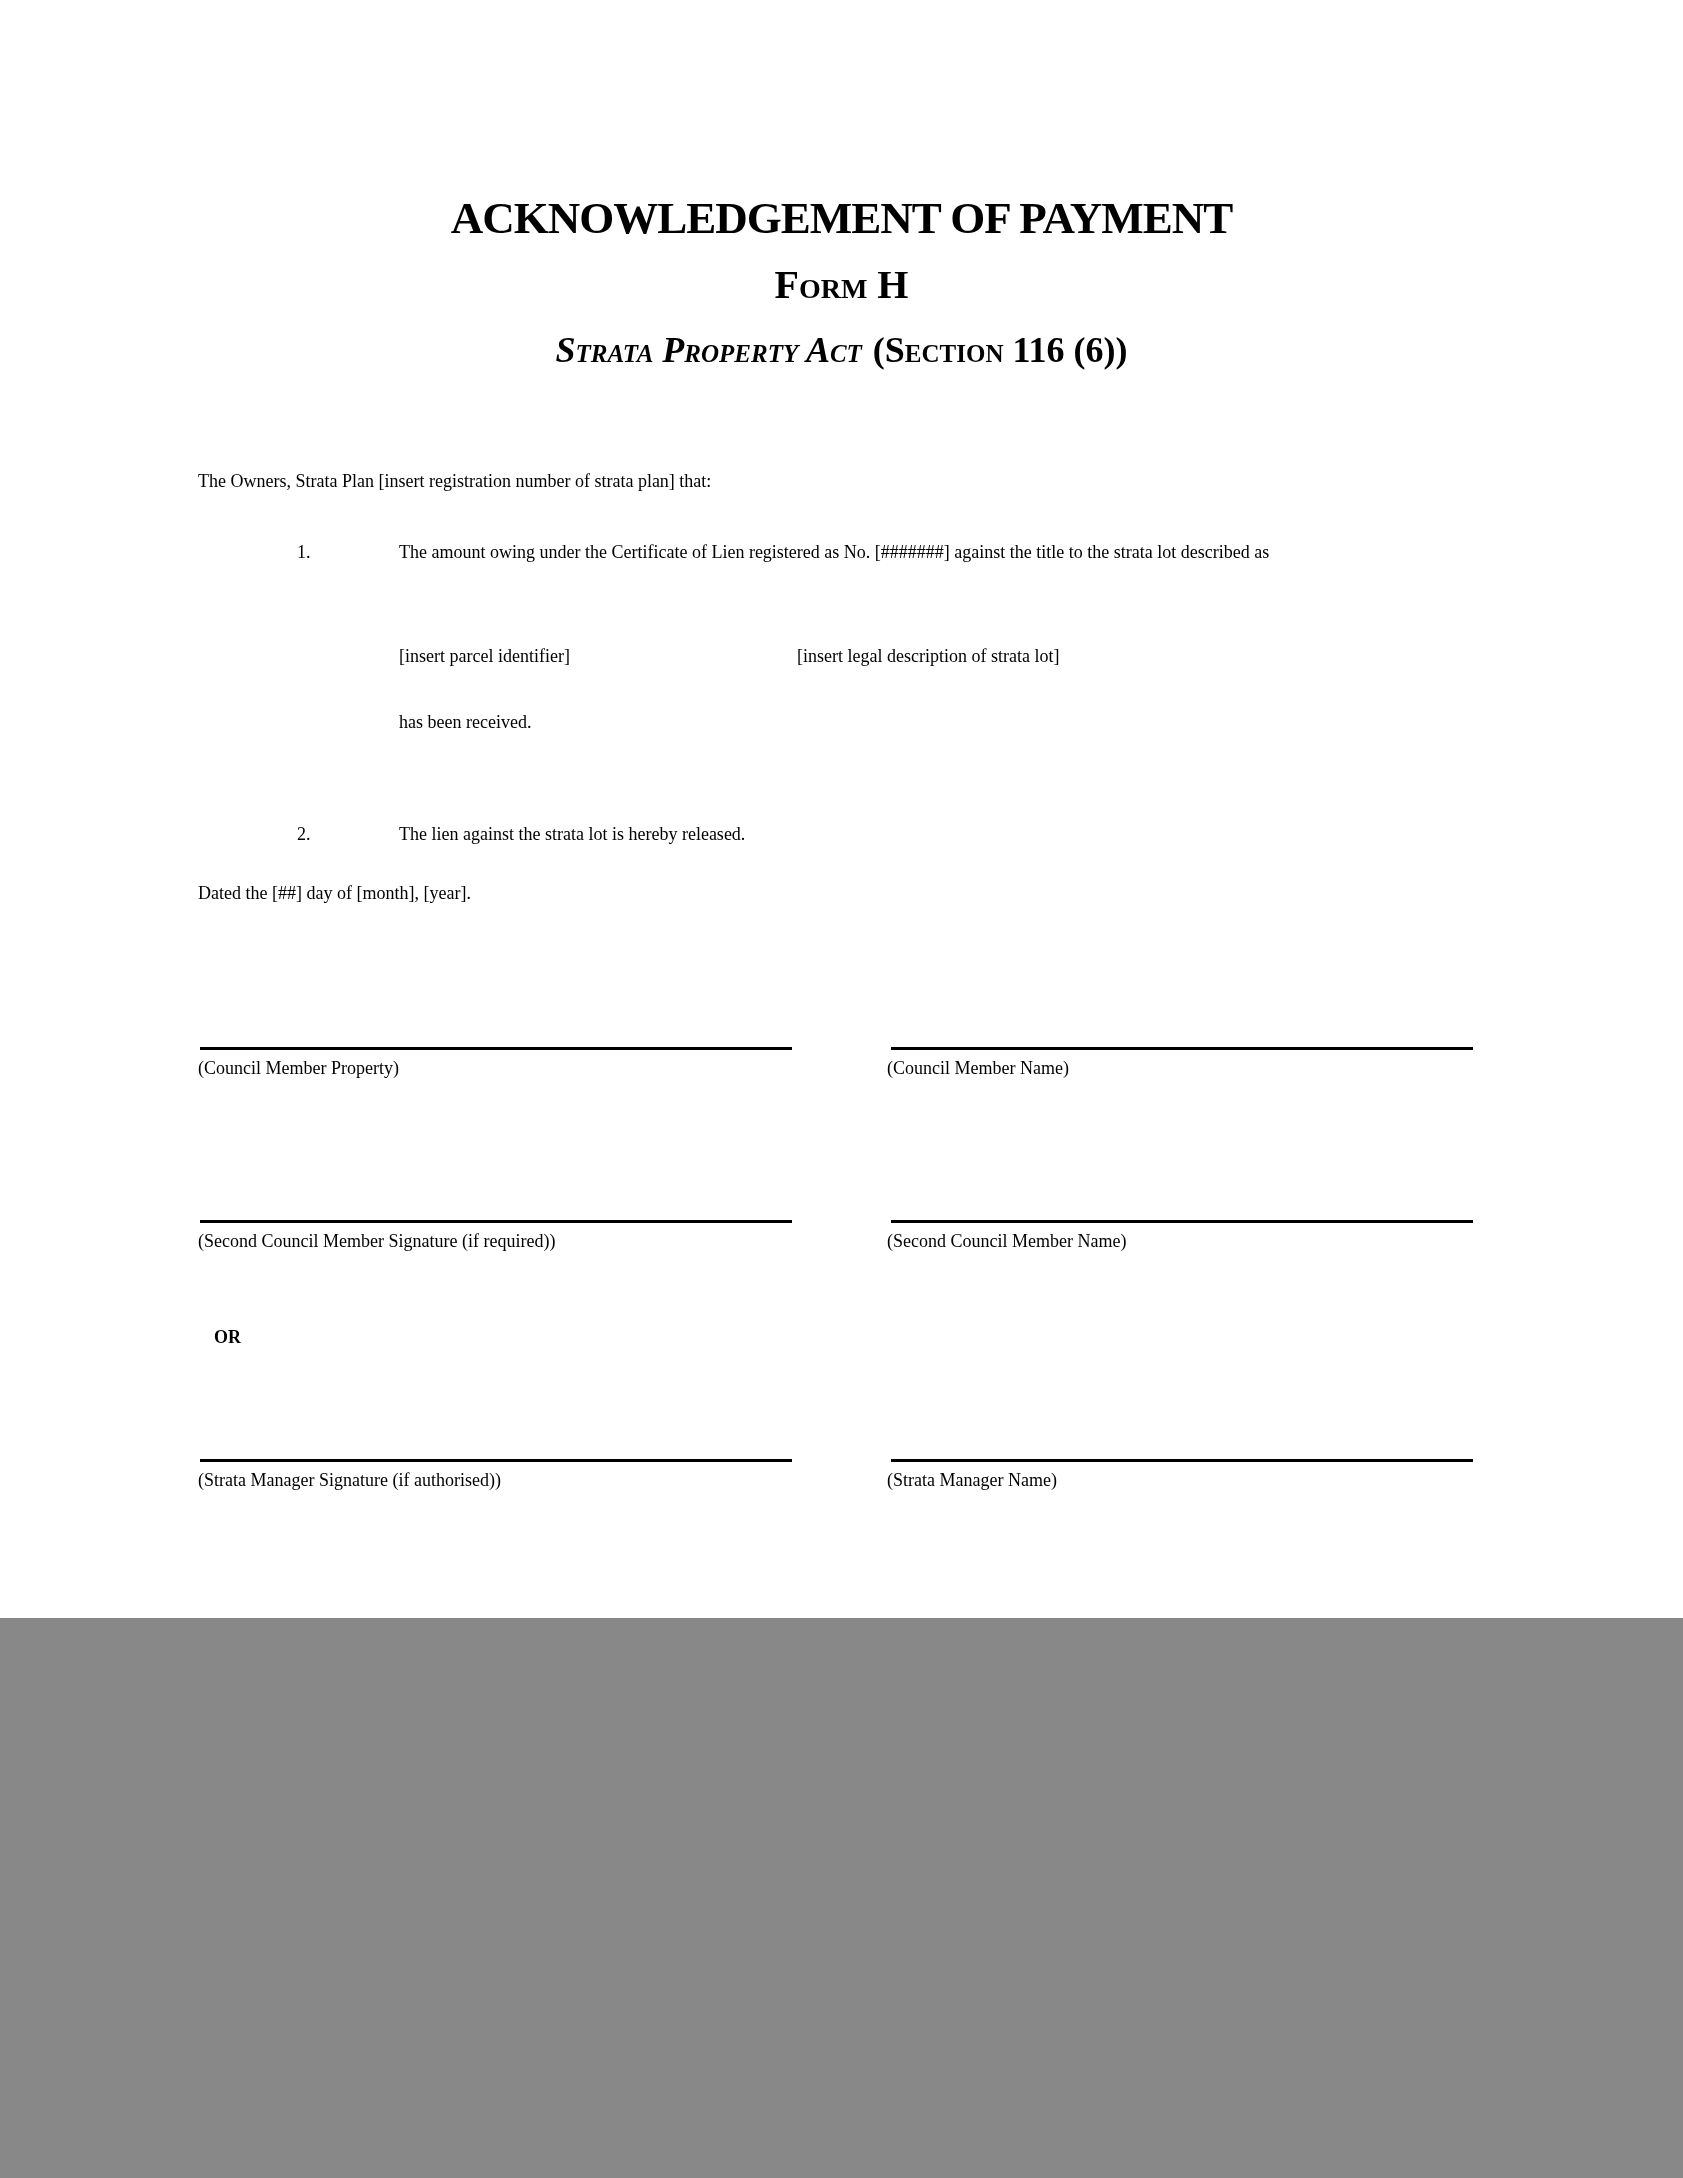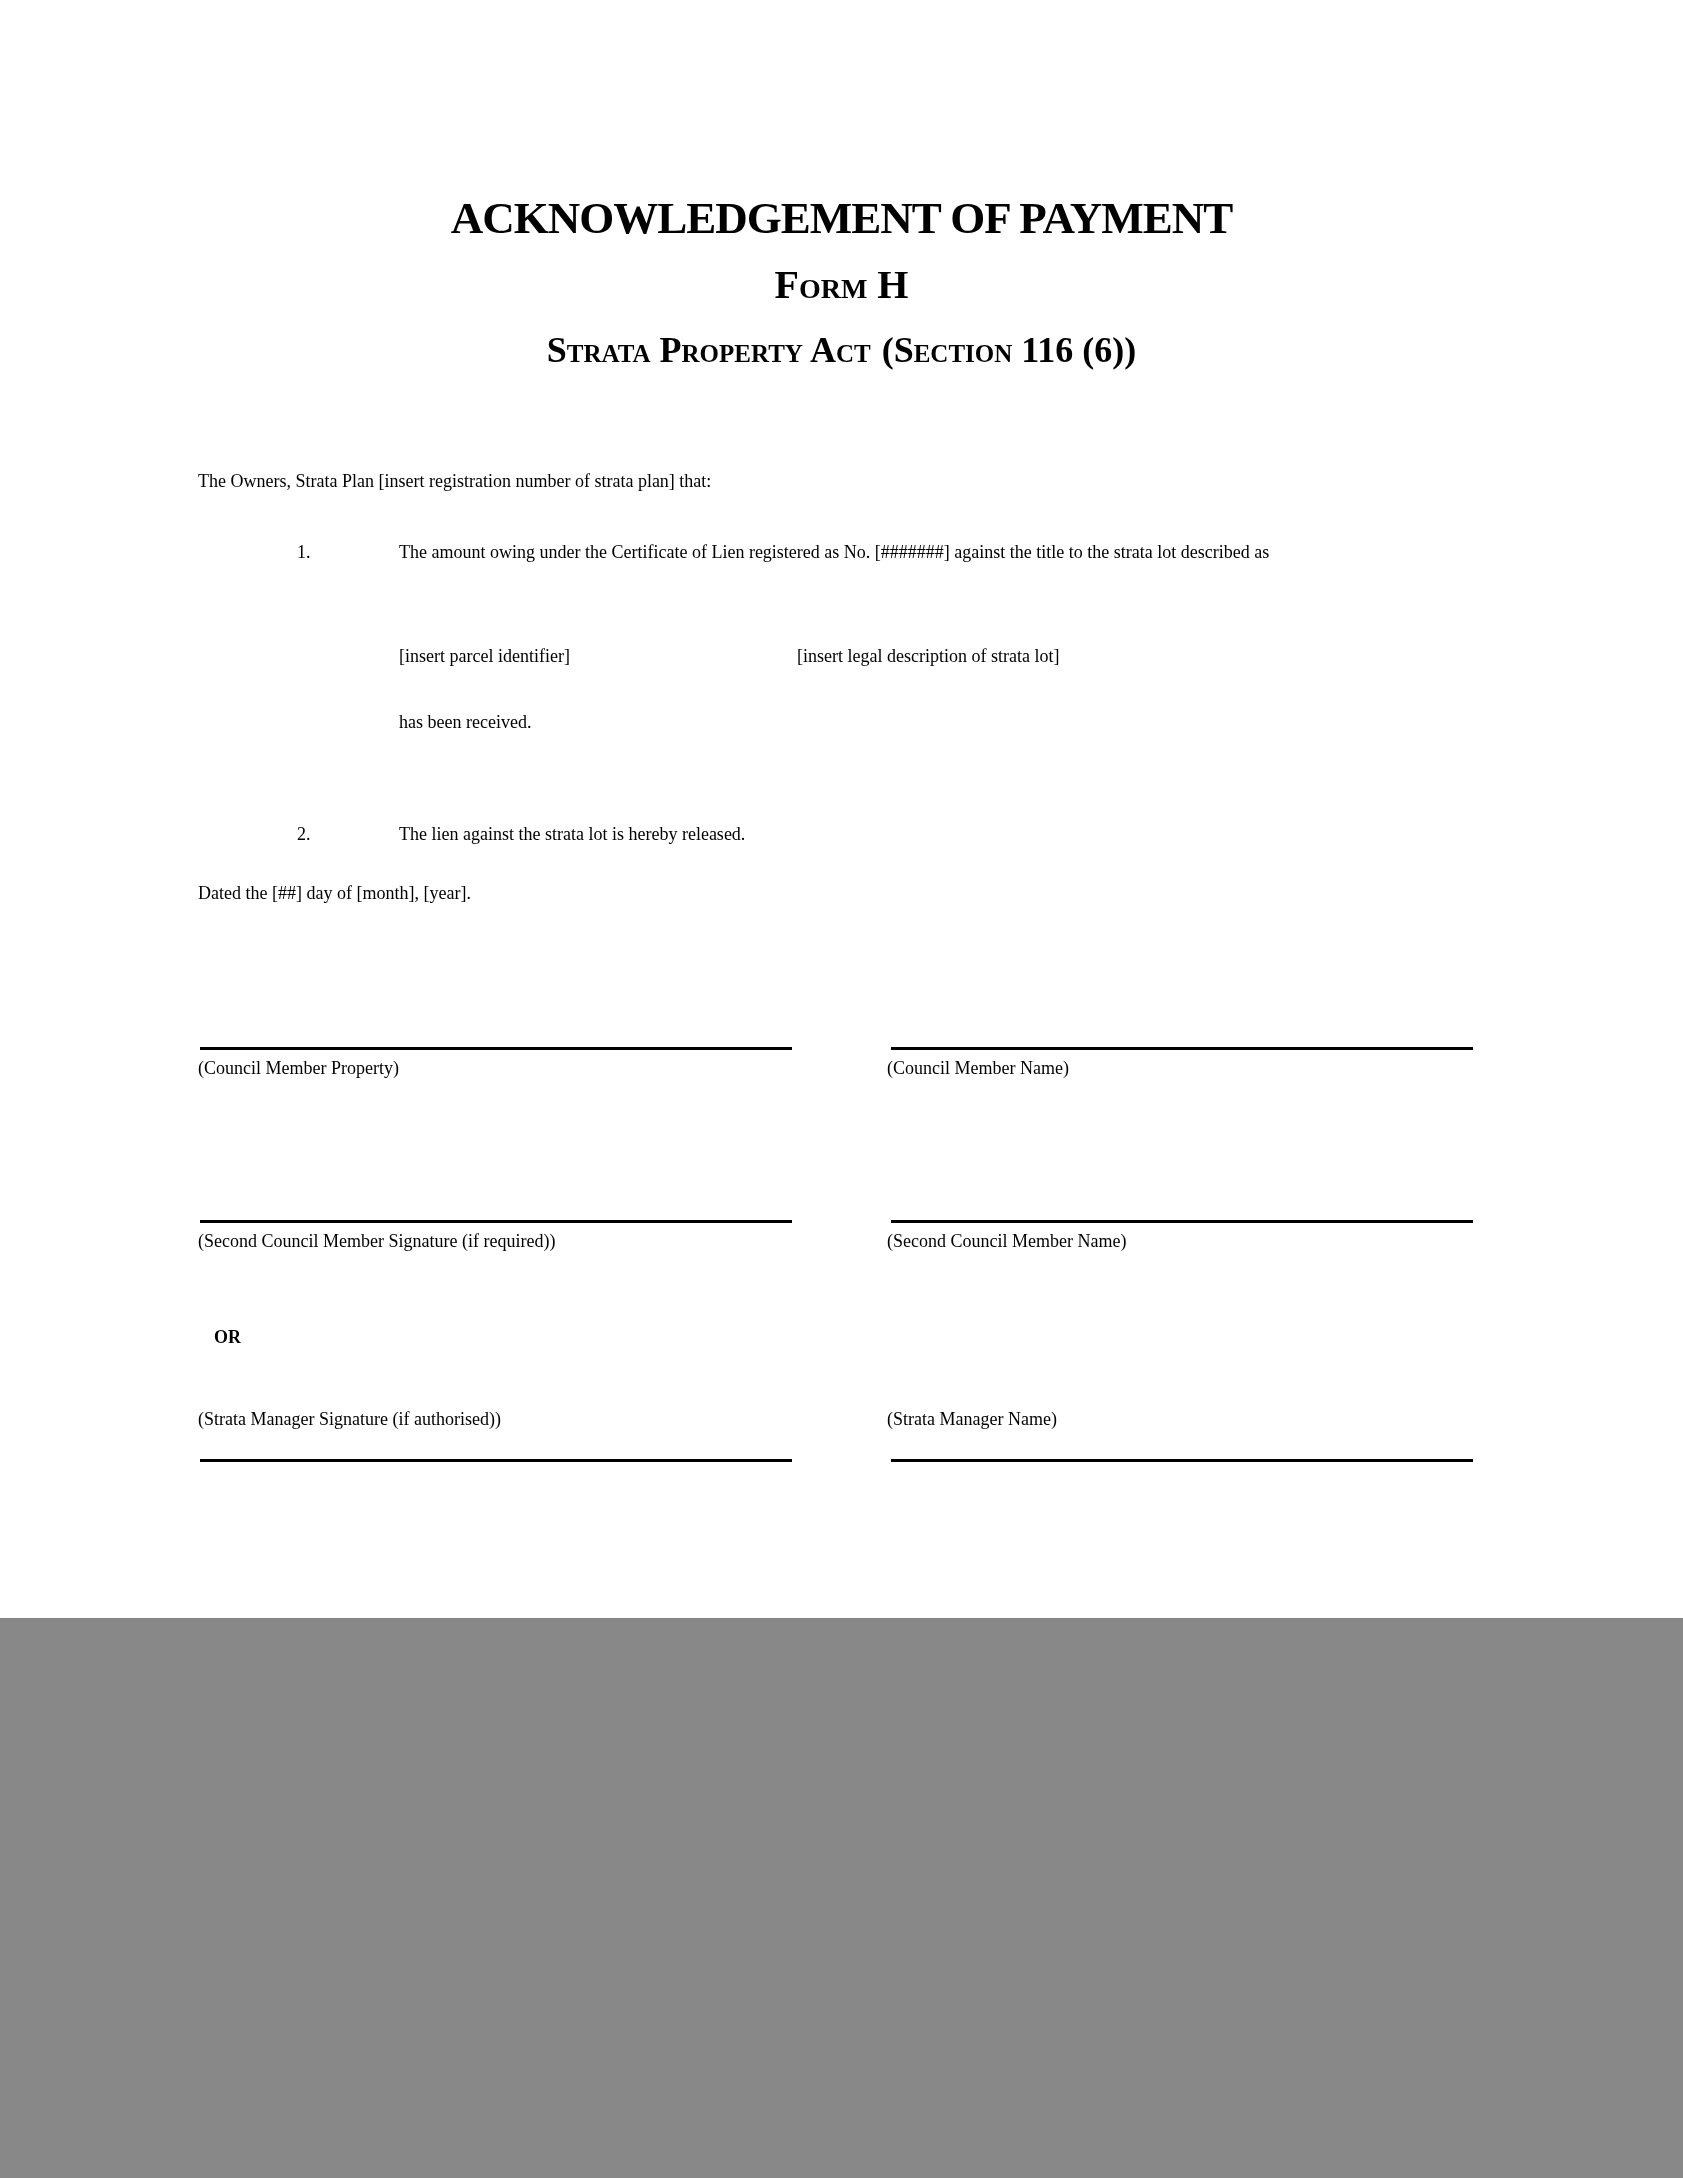--- a/index.html
+++ b/index.html
@@ -43,20 +43,21 @@
     position: absolute;
     top: 329px;
     left: 0;
     width: 100%;
     text-align: center;
     font-size: 36px;
     font-weight: bold;
     font-variant: small-caps;
   }
   .act-name {
+    font-style: italic;
     margin-right: 11px;
   }
   
   .bodytext {
     font-size: 18px;
     line-height: 33px;
   }
   .intro {
     position: absolute;
     top: 465px;
@@ -130,21 +131,21 @@
   .row-2 .sig-line, .sig-row-2 { top: 1220px; }
   .row-3 .sig-line, .sig-row-3 { top: 1459px; }
   .sig-label {
     position: absolute;
     white-space: nowrap;
   }
   .sig-label.col-left  { left: 198px; }
   .sig-label.col-right { left: 887px; }
   .sig-label-row-1 { top: 1052px; }
   .sig-label-row-2 { top: 1225px; }
-  .sig-label-row-3 { top: 1403px; }
+  .sig-label-row-3 { top: 1464px; }
 </style>
 </head>
 <body>
 
 <div class="page">
 
   <h1 class="title-1">ACKNOWLEDGEMENT OF PAYMENT</h1>
   <div class="title-2">Form H</div>
   <div class="title-3">
     <span class="act-name">Strata Property Act</span><span class="act-section">(Section 116 (6))</span>

